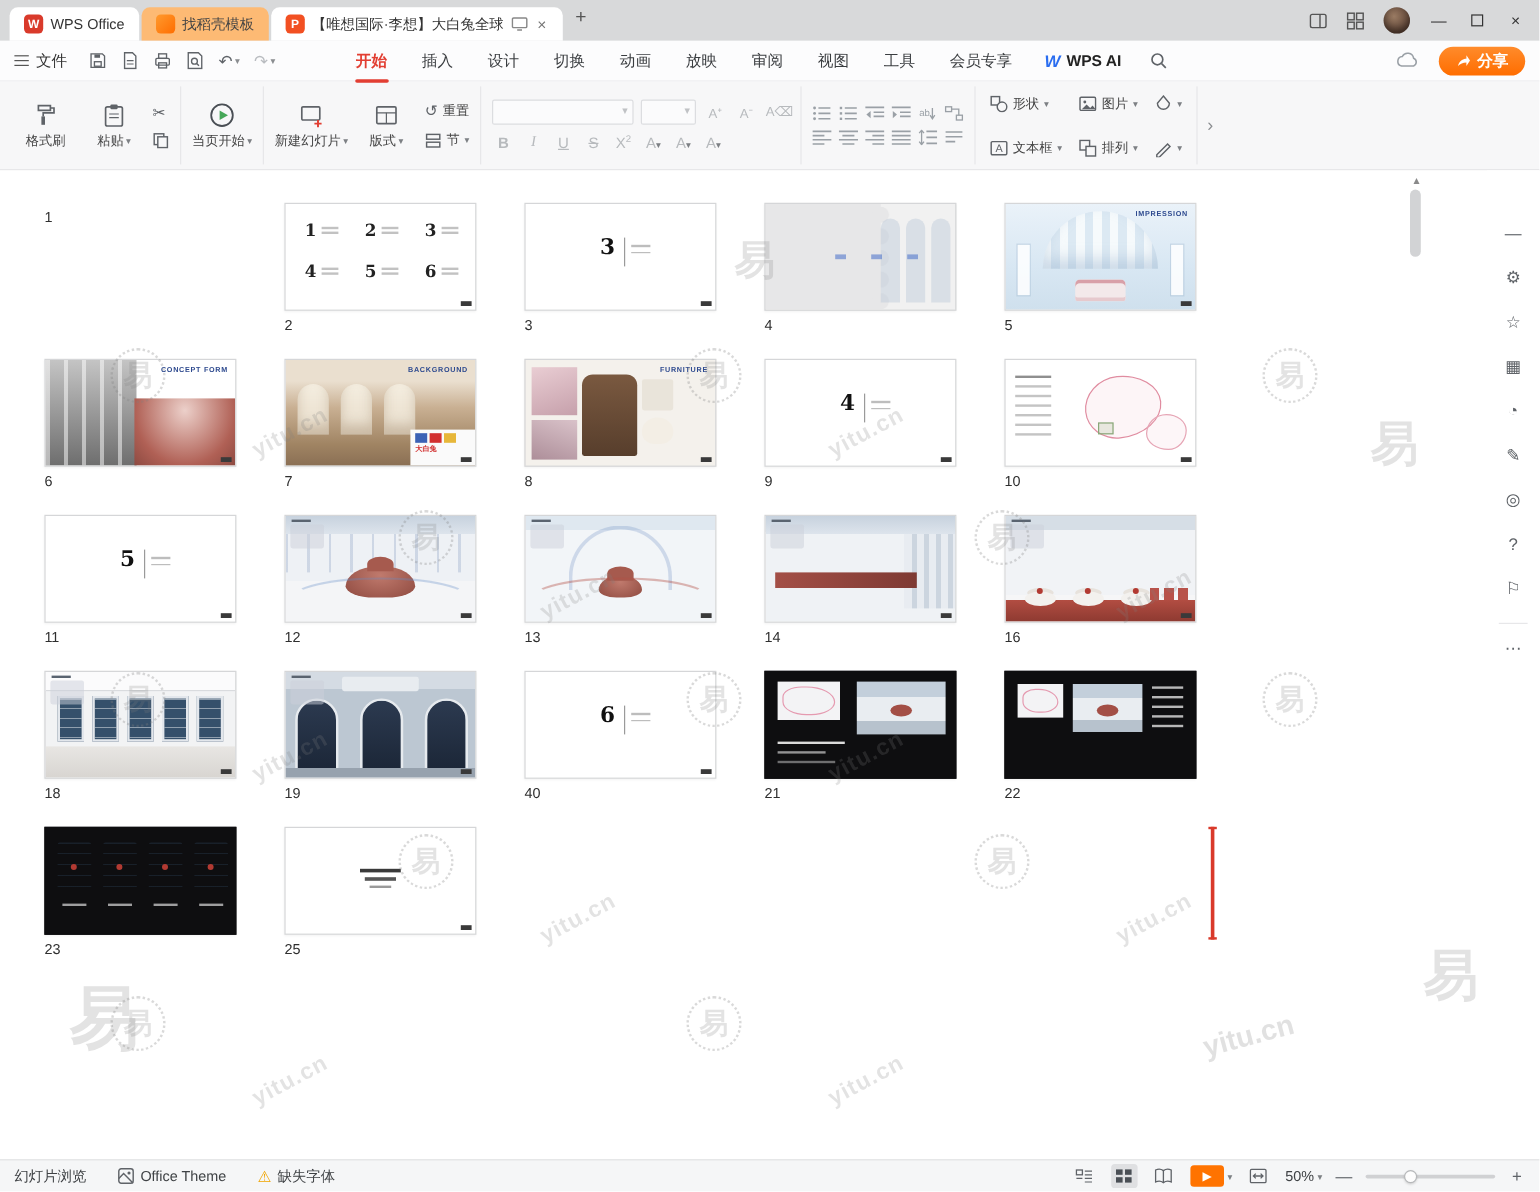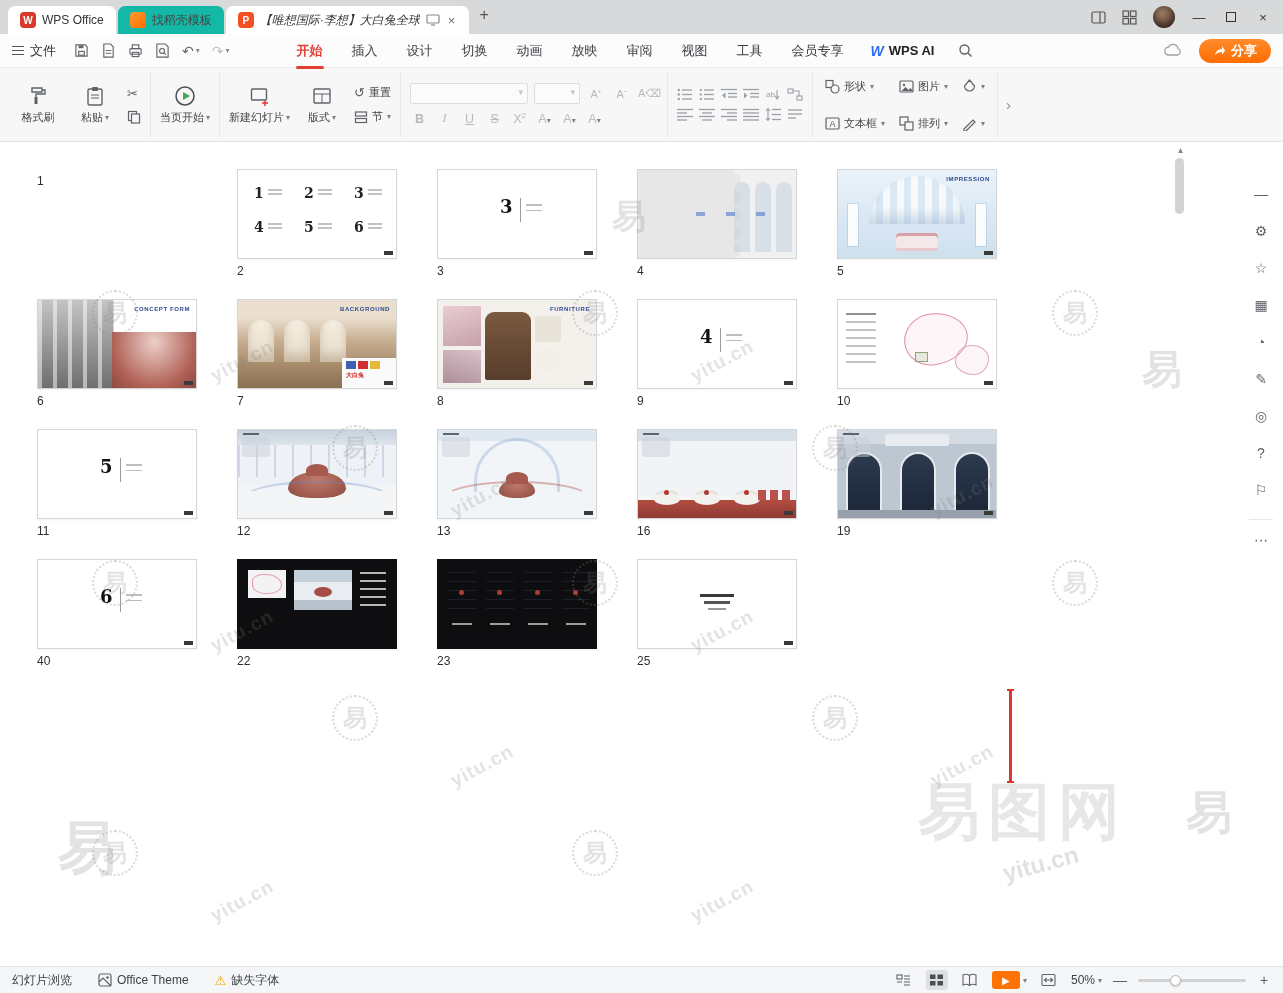--- a/index.html
+++ b/index.html
@@ -4,27 +4,27 @@
 <style>
   * { margin:0; padding:0; box-sizing:border-box; }
   html,body { width:1283px; height:993px; overflow:hidden; }
   body { font-family:"Liberation Sans", sans-serif; background:#fff; color:#333; }
   #app { position:relative; width:1283px; height:993px; display:flex; flex-direction:column; }
 
   
   .titlebar { height:34px; background:#d8d9da; display:flex; align-items:flex-end; padding:0 0 0 8px; flex:0 0 auto; }
   .tab { display:flex; align-items:center; gap:6px; height:28px; padding:0 12px; border-radius:7px 7px 0 0; font-size:12px; color:#333; margin-right:2px; white-space:nowrap; cursor:default; }
   .tab.home { background:#fff; }
-  .tab.inactive { background:#14b8a6; color:#444; }
+  .tab.inactive { background:#fdba74; color:#444; }
   .tab.active { background:#fff; }
   .ticon { width:16px; height:16px; border-radius:4px; display:flex; align-items:center; justify-content:center; color:#fff; font-size:10px; font-weight:700; flex:0 0 auto; }
   .ticon.wps { background:#d93a2b; }
   .ticon.docer { background:linear-gradient(135deg,#ff9a2e,#ff6d00); }
   .ticon.wpp { background:#f25022; }
-  .tlabel.long { max-width:160px; overflow:hidden; text-overflow:ellipsis;font-style:italic; }
+  .tlabel.long { max-width:160px; overflow:hidden; text-overflow:ellipsis; }
   .mon svg { width:14px; height:12px; display:block; }
   .tclose { color:#777; font-size:13px; padding:0 2px; }
   .newtab { font-size:16px; color:#555; padding:0 10px 4px 8px; align-self:center; }
   .tb-right { margin-left:auto; display:flex; align-items:center; gap:16px; height:34px; padding-right:12px; }
   .tbi svg { width:15px; height:15px; display:block; }
   .avatar { width:22px; height:22px; border-radius:50%; background:radial-gradient(circle at 40% 35%, #9a7b63, #5d4335 70%); box-shadow:inset 0 -4px 6px rgba(0,0,0,.35); }
   .wc { font-size:13px; color:#333; width:16px; text-align:center; }
   .maxbox { display:inline-block; width:10px; height:10px; border:1.4px solid #333; }
 
   
@@ -828,31 +828,55 @@
           <div class="slide-cell">
             <div class="thumb k-r13 foot">
               <div class="domearch"></div>
               <div class="kiosk small"></div>
               <div class="swirl red"></div>
               <div class="sk"></div>
             </div>
             <div class="slide-num">13</div>
           </div>
           <div class="slide-cell">
+            <div class="thumb k-r14 foot">
+              <div class="ceil"></div>
+              <div class="cols"></div>
+              <div class="redband"></div>
+              <div class="sk"></div>
+            </div>
+            <div class="slide-num">14</div>
+          </div>
+          <div class="slide-cell">
             <div class="thumb k-r16 foot">
               <div class="floorred"></div>
               <div class="tables">
                 <i></i>
                 <i></i>
                 <i></i>
               </div>
               <div class="chairs"></div>
               <div class="sk"></div>
             </div>
             <div class="slide-num">16</div>
+          </div>
+          <div class="slide-cell">
+            <div class="thumb k-sf foot">
+              <div class="fascia"></div>
+              <div class="sf-floor"></div>
+              <div class="cases">
+                <i></i>
+                <i></i>
+                <i></i>
+                <i></i>
+                <i></i>
+              </div>
+              <div class="sk"></div>
+            </div>
+            <div class="slide-num">18</div>
           </div>
           <div class="slide-cell">
             <div class="thumb k-sf2 foot">
               <div class="sign"></div>
               <div class="archwin">
                 <i></i>
                 <i></i>
                 <i></i>
               </div>
               <div class="base"></div>
@@ -863,20 +887,30 @@
           <div class="slide-cell">
             <div class="thumb k-section foot">
               <span class="big">6</span>
               <span class="vbar"></span>
               <span class="sl">
                 <i></i>
                 <i></i>
               </span>
             </div>
             <div class="slide-num">40</div>
+          </div>
+          <div class="slide-cell">
+            <div class="thumb k-dark1">
+              <div class="plan"></div>
+              <div class="shot"></div>
+              <i class="dl l1"></i>
+              <i class="dl l2"></i>
+              <i class="dl l3"></i>
+            </div>
+            <div class="slide-num">21</div>
           </div>
           <div class="slide-cell">
             <div class="thumb k-dark2">
               <div class="plan p2"></div>
               <div class="shot s2"></div>
               <div class="dcol">
                 <i></i>
                 <i></i>
                 <i></i>
                 <i></i>
@@ -925,21 +959,20 @@
           <span class="wm wm-text" style="left: 208px; top: 478px;">yitu.cn</span>
           <span class="wm wm-text" style="left: 688px; top: 478px;">yitu.cn</span>
           <span class="wm wm-text" style="left: 448px; top: 613px;">yitu.cn</span>
           <span class="wm wm-text" style="left: 928px; top: 613px;">yitu.cn</span>
           <span class="wm wm-text" style="left: 208px; top: 748px;">yitu.cn</span>
           <span class="wm wm-text" style="left: 688px; top: 748px;">yitu.cn</span>
           <span class="wm wm-char" style="left: 612px; top: 52px; font-size: 34px;">易</span>
           <span class="wm wm-char" style="left: 1142px; top: 200px; font-size: 40px;">易</span>
           <span class="wm wm-char" style="left: 58px; top: 668px; font-size: 58px;">易</span>
           <span class="wm wm-char" style="left: 1186px; top: 640px; font-size: 46px;">易</span>
-          <span class="wm wm-brand-big" style="left: 918px; top: 628px;">易图网</span>
           <span class="wm wm-site-big" style="left: 1002px; top: 708px;">yitu.cn</span>
         </div>
       <div class="insert-line"></div>
       <span class="scroll-up">▴</span>
       <div class="vtrack">
         <div class="vthumb"></div>
       </div>
     </div>
     <div class="sidebar">
       <span class="sbi">—</span>

